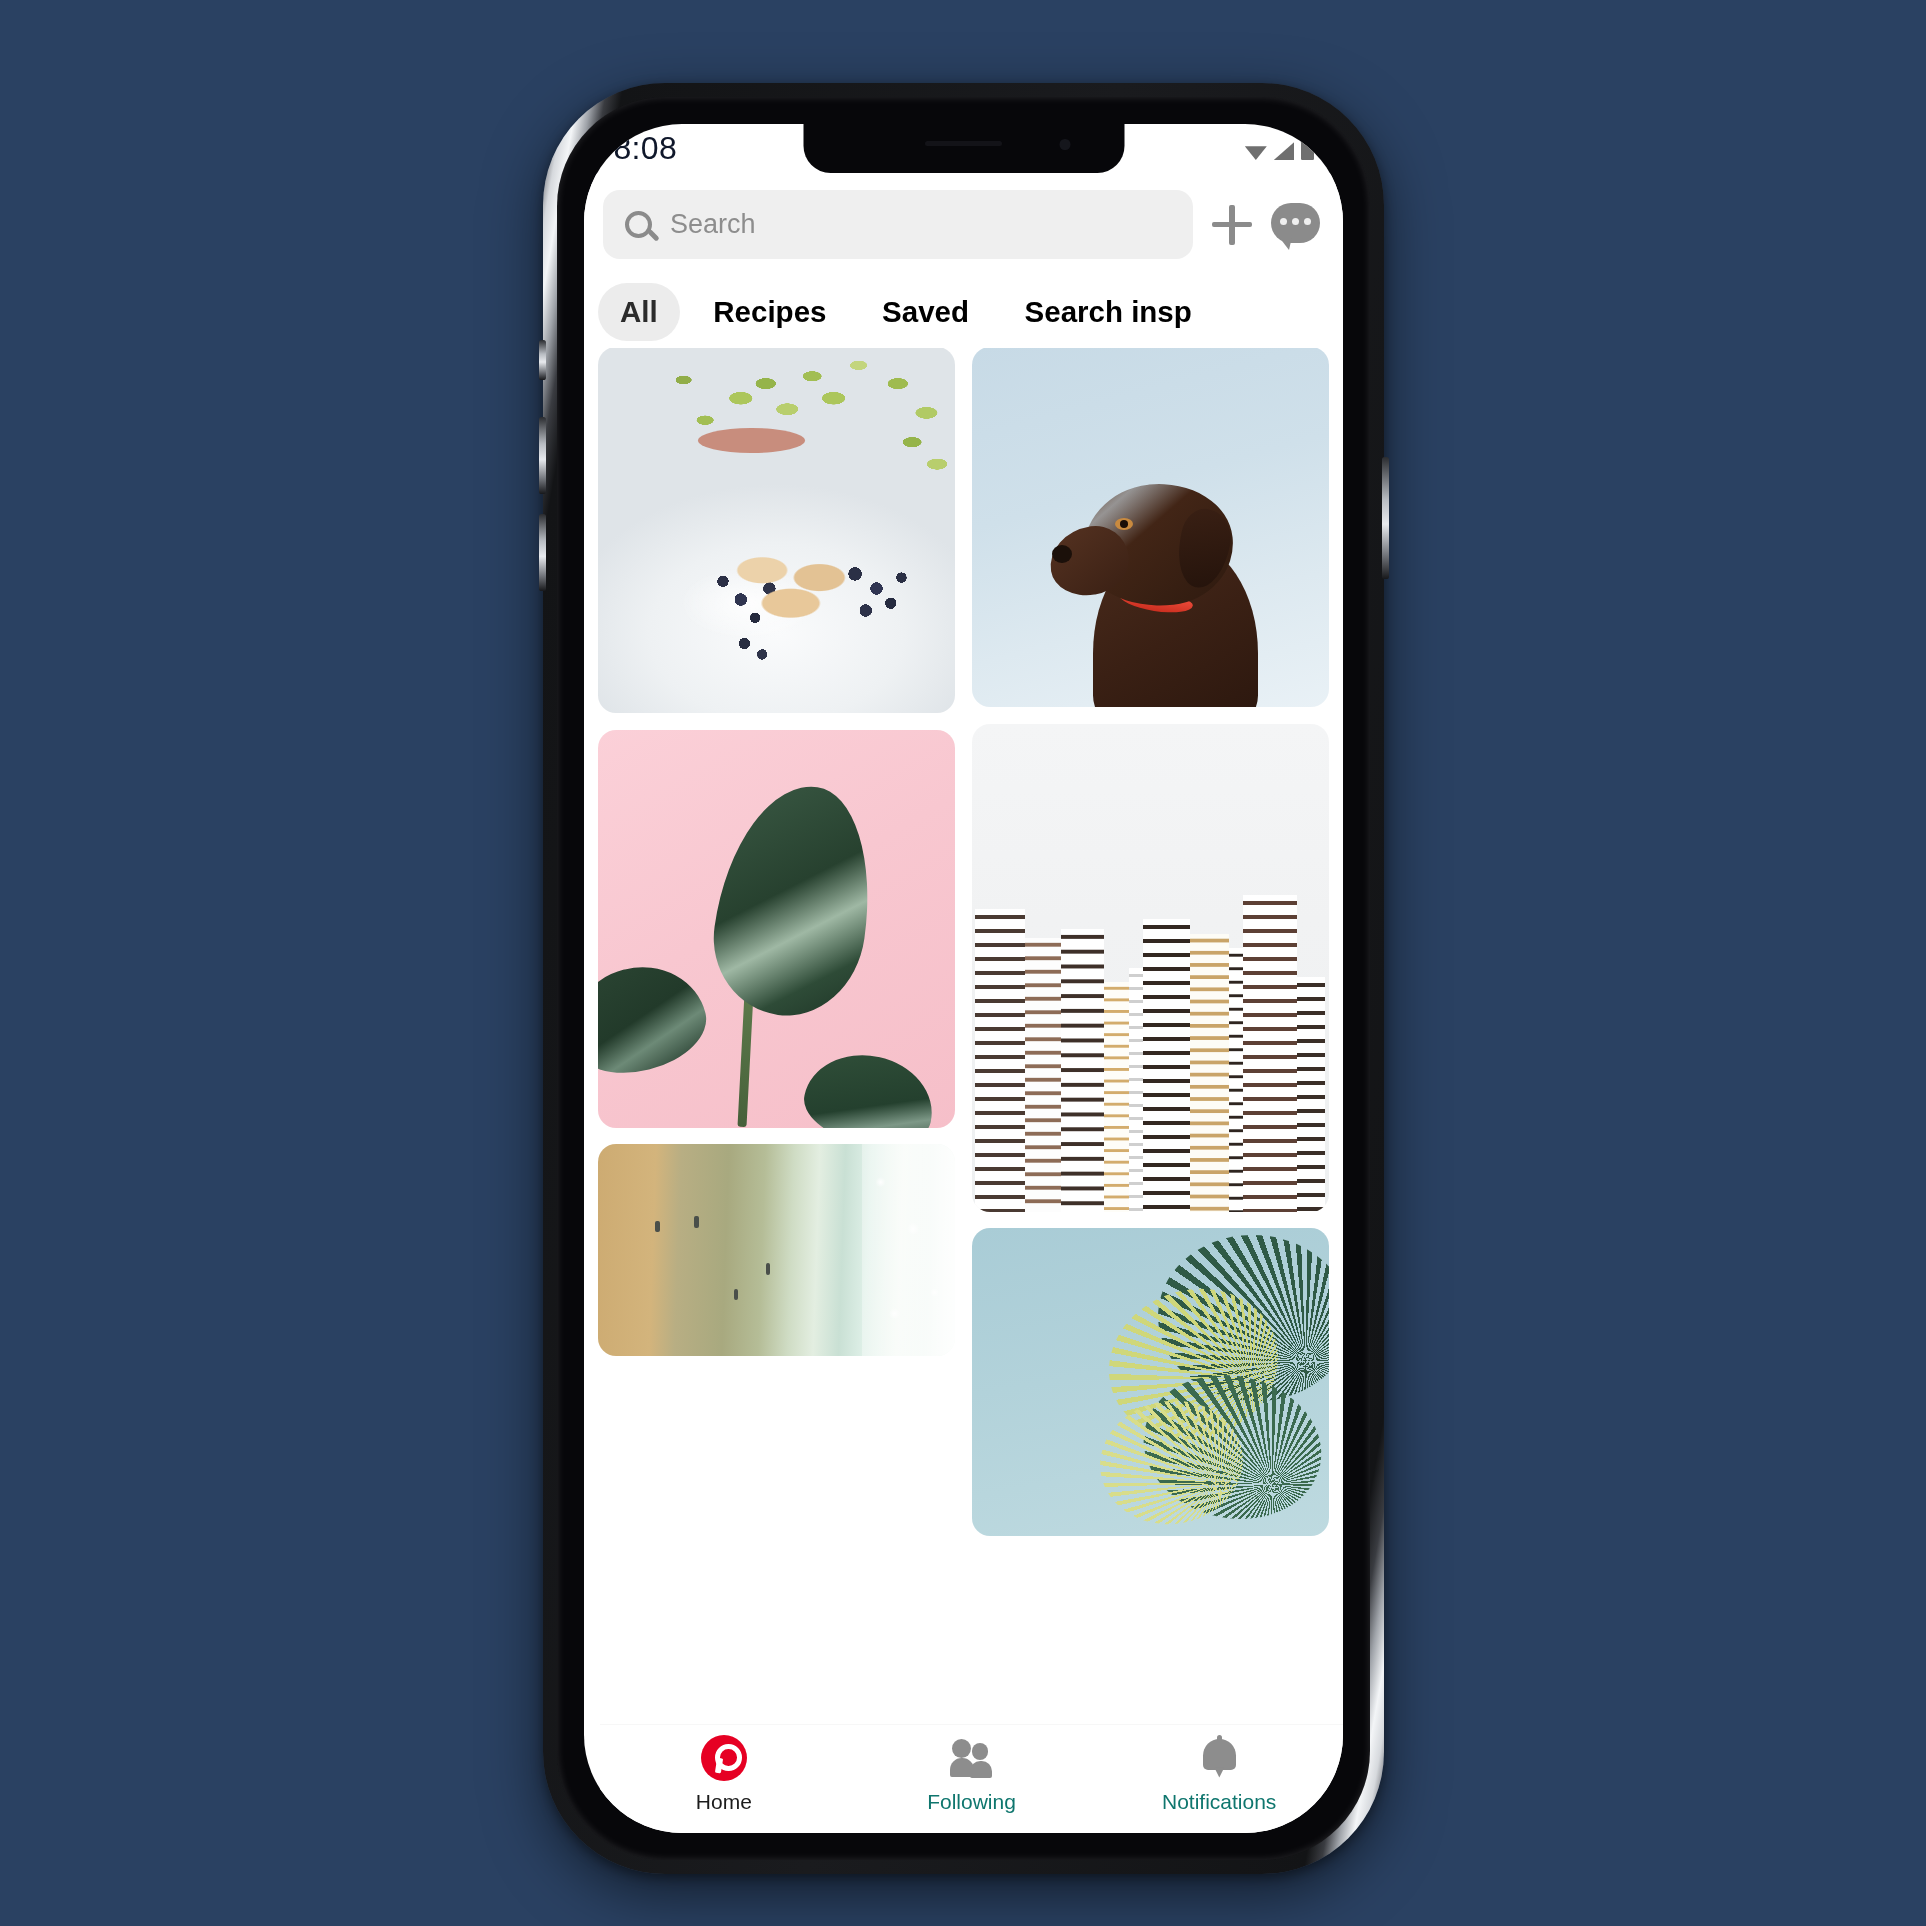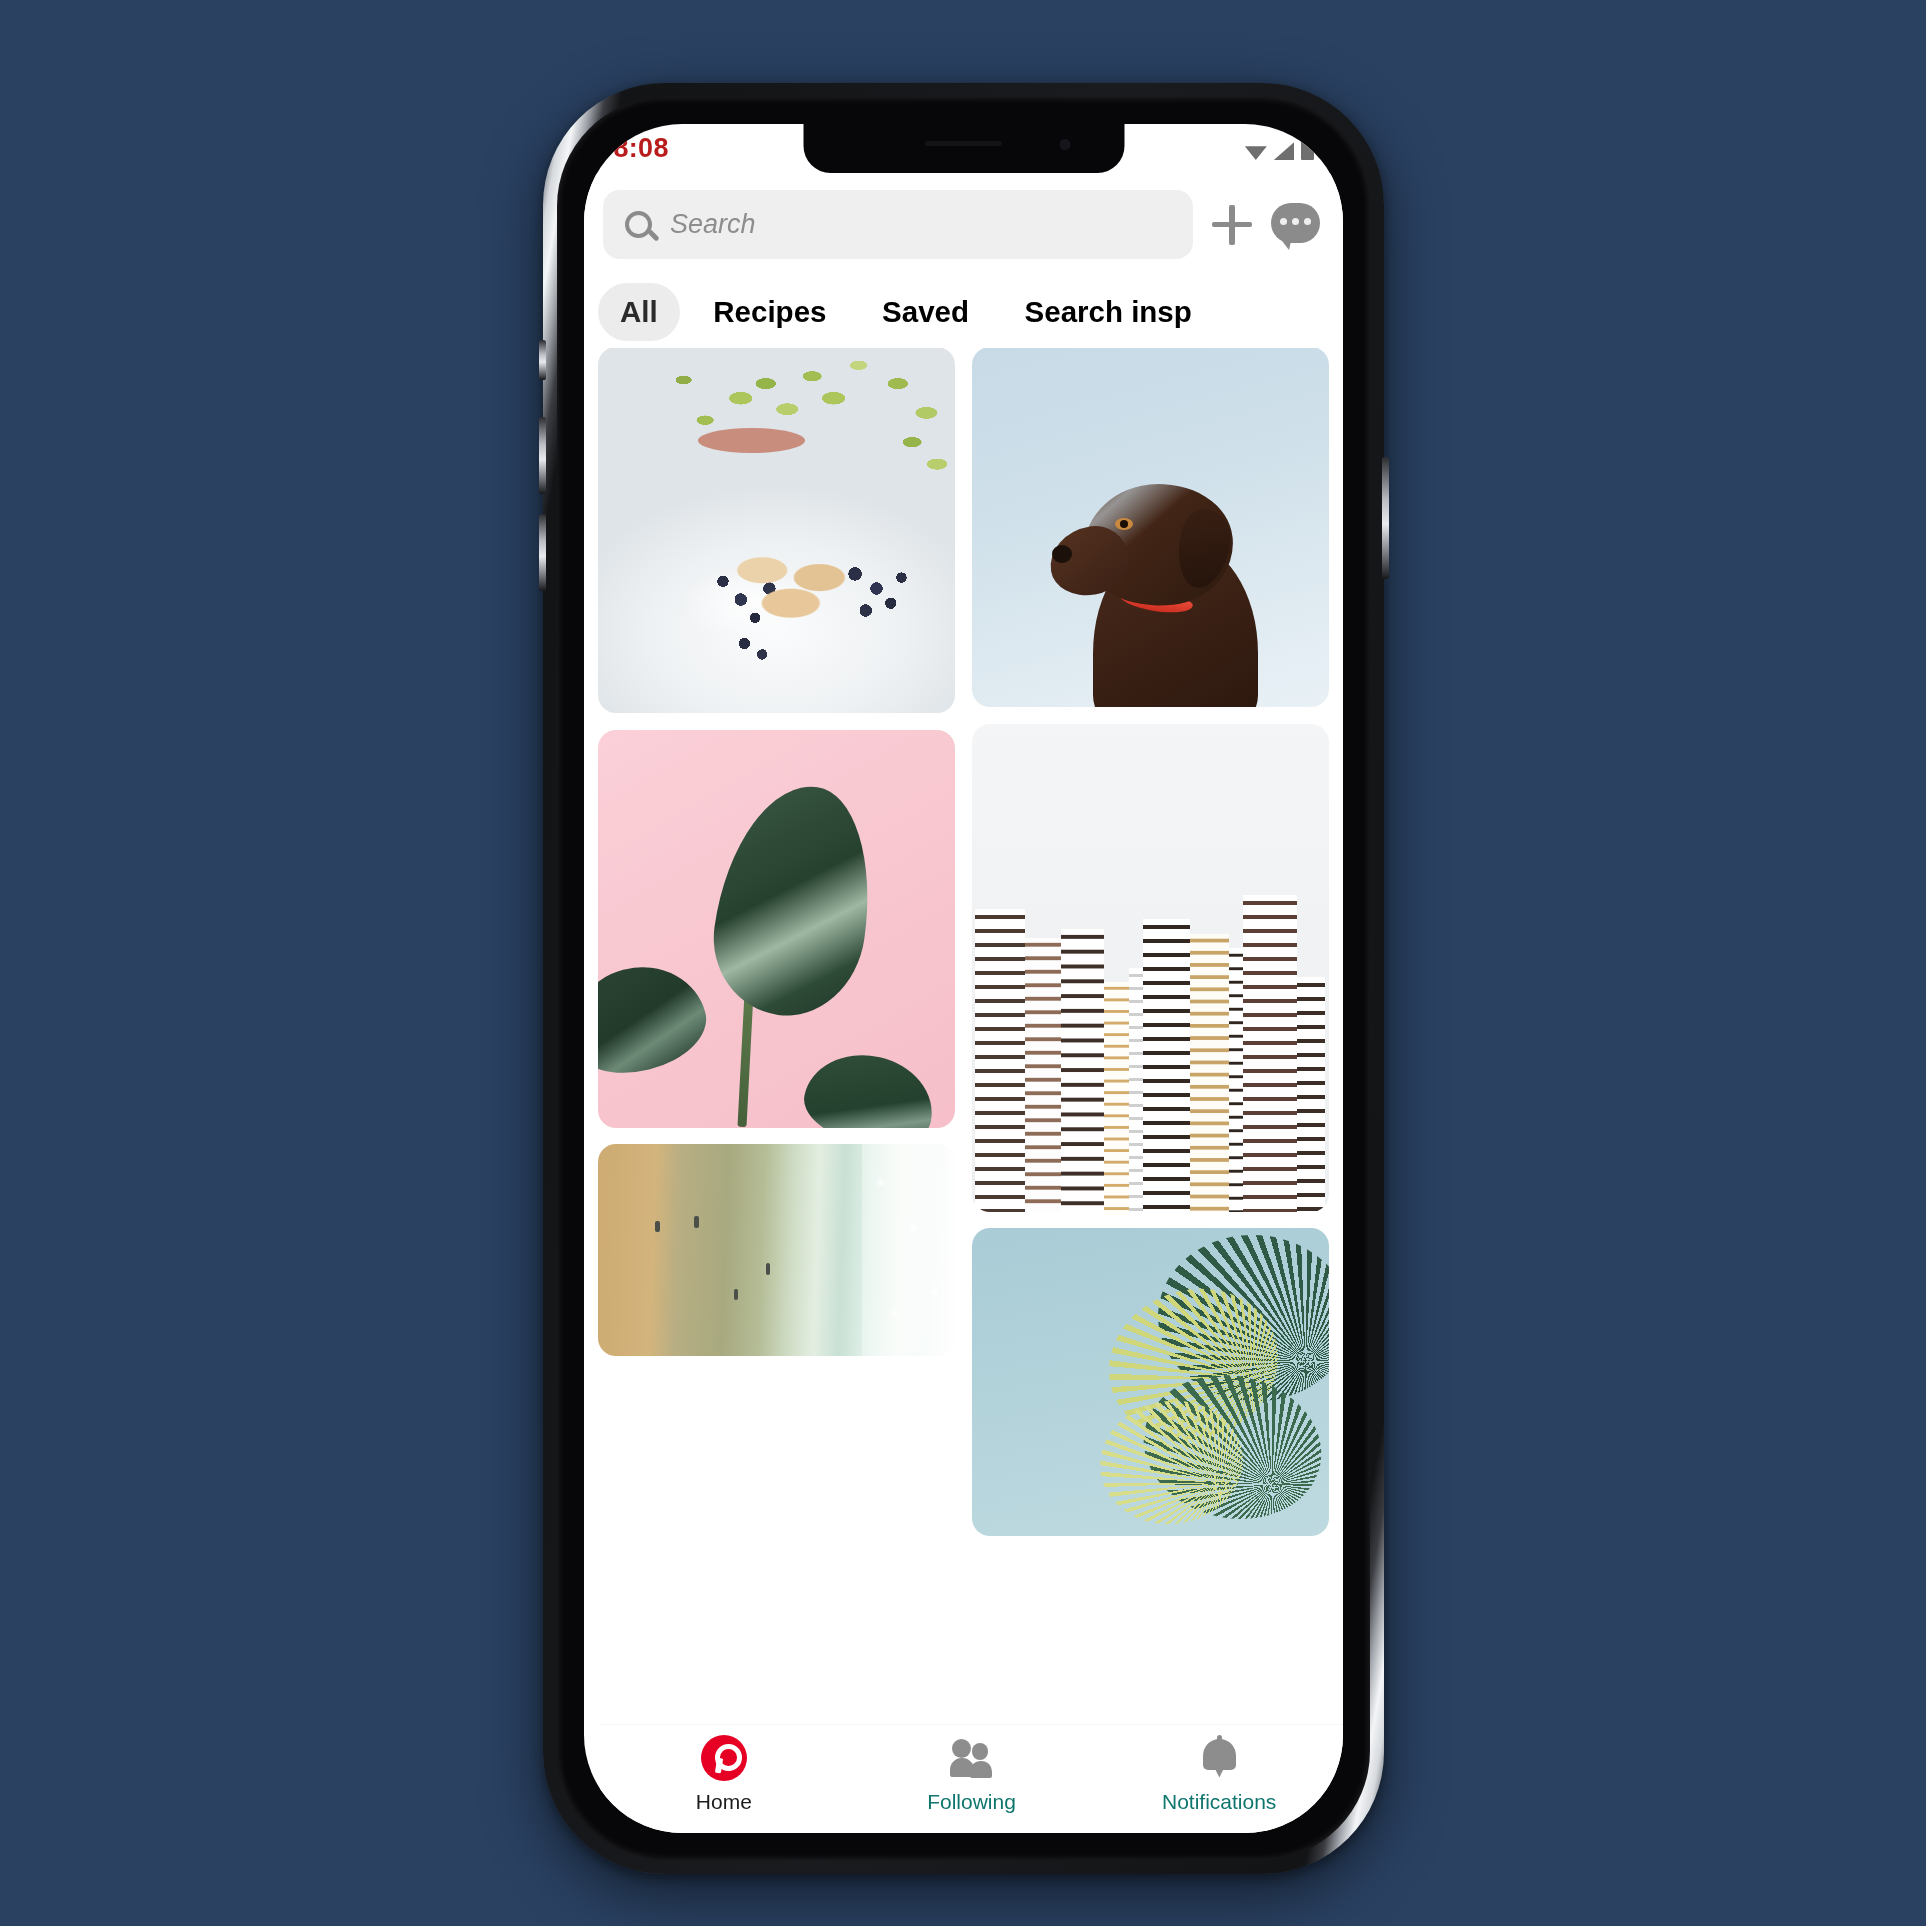--- a/index.html
+++ b/index.html
@@ -76,21 +76,21 @@
 
   
   #status-bar {
     position: absolute; left: 0; right: 0; top: 0;
     height: 49px;
     display: flex; align-items: center; justify-content: space-between;
     padding: 0 29.5px;
     z-index: 20;
   }
   #status-time {
-    font-size: 27px; font-weight: 700; color: #b91c1c;
+    font-size: 32px; font-weight: 400; color: #0f172a;
     letter-spacing: 0.3px;
   }
   #status-icons { display: flex; align-items: flex-end; gap: 7px; height: 23px; }
   .wifi-ico {
     width: 22px; height: 16.7px;
     background: #6f6f6f;
     clip-path: polygon(0% 18%, 100% 18%, 50% 100%);
   }
   .signal-ico {
     width: 20.5px; height: 18px;
@@ -114,21 +114,20 @@
     z-index: 15;
   }
   #search-box {
     flex: 1;
     height: 69px;
     background: #efefef;
     border-radius: 16.7px;
     display: flex; align-items: center;
     padding: 7px 22px;
     gap: 18px;
-    font-style: italic;
   }
   .search-glass {
     width: 27px; height: 27px;
     border: 4.5px solid #8b8b8b;
     border-radius: 50%;
     position: relative;
     flex: none;
   }
   .search-glass::after {
     content: "";

